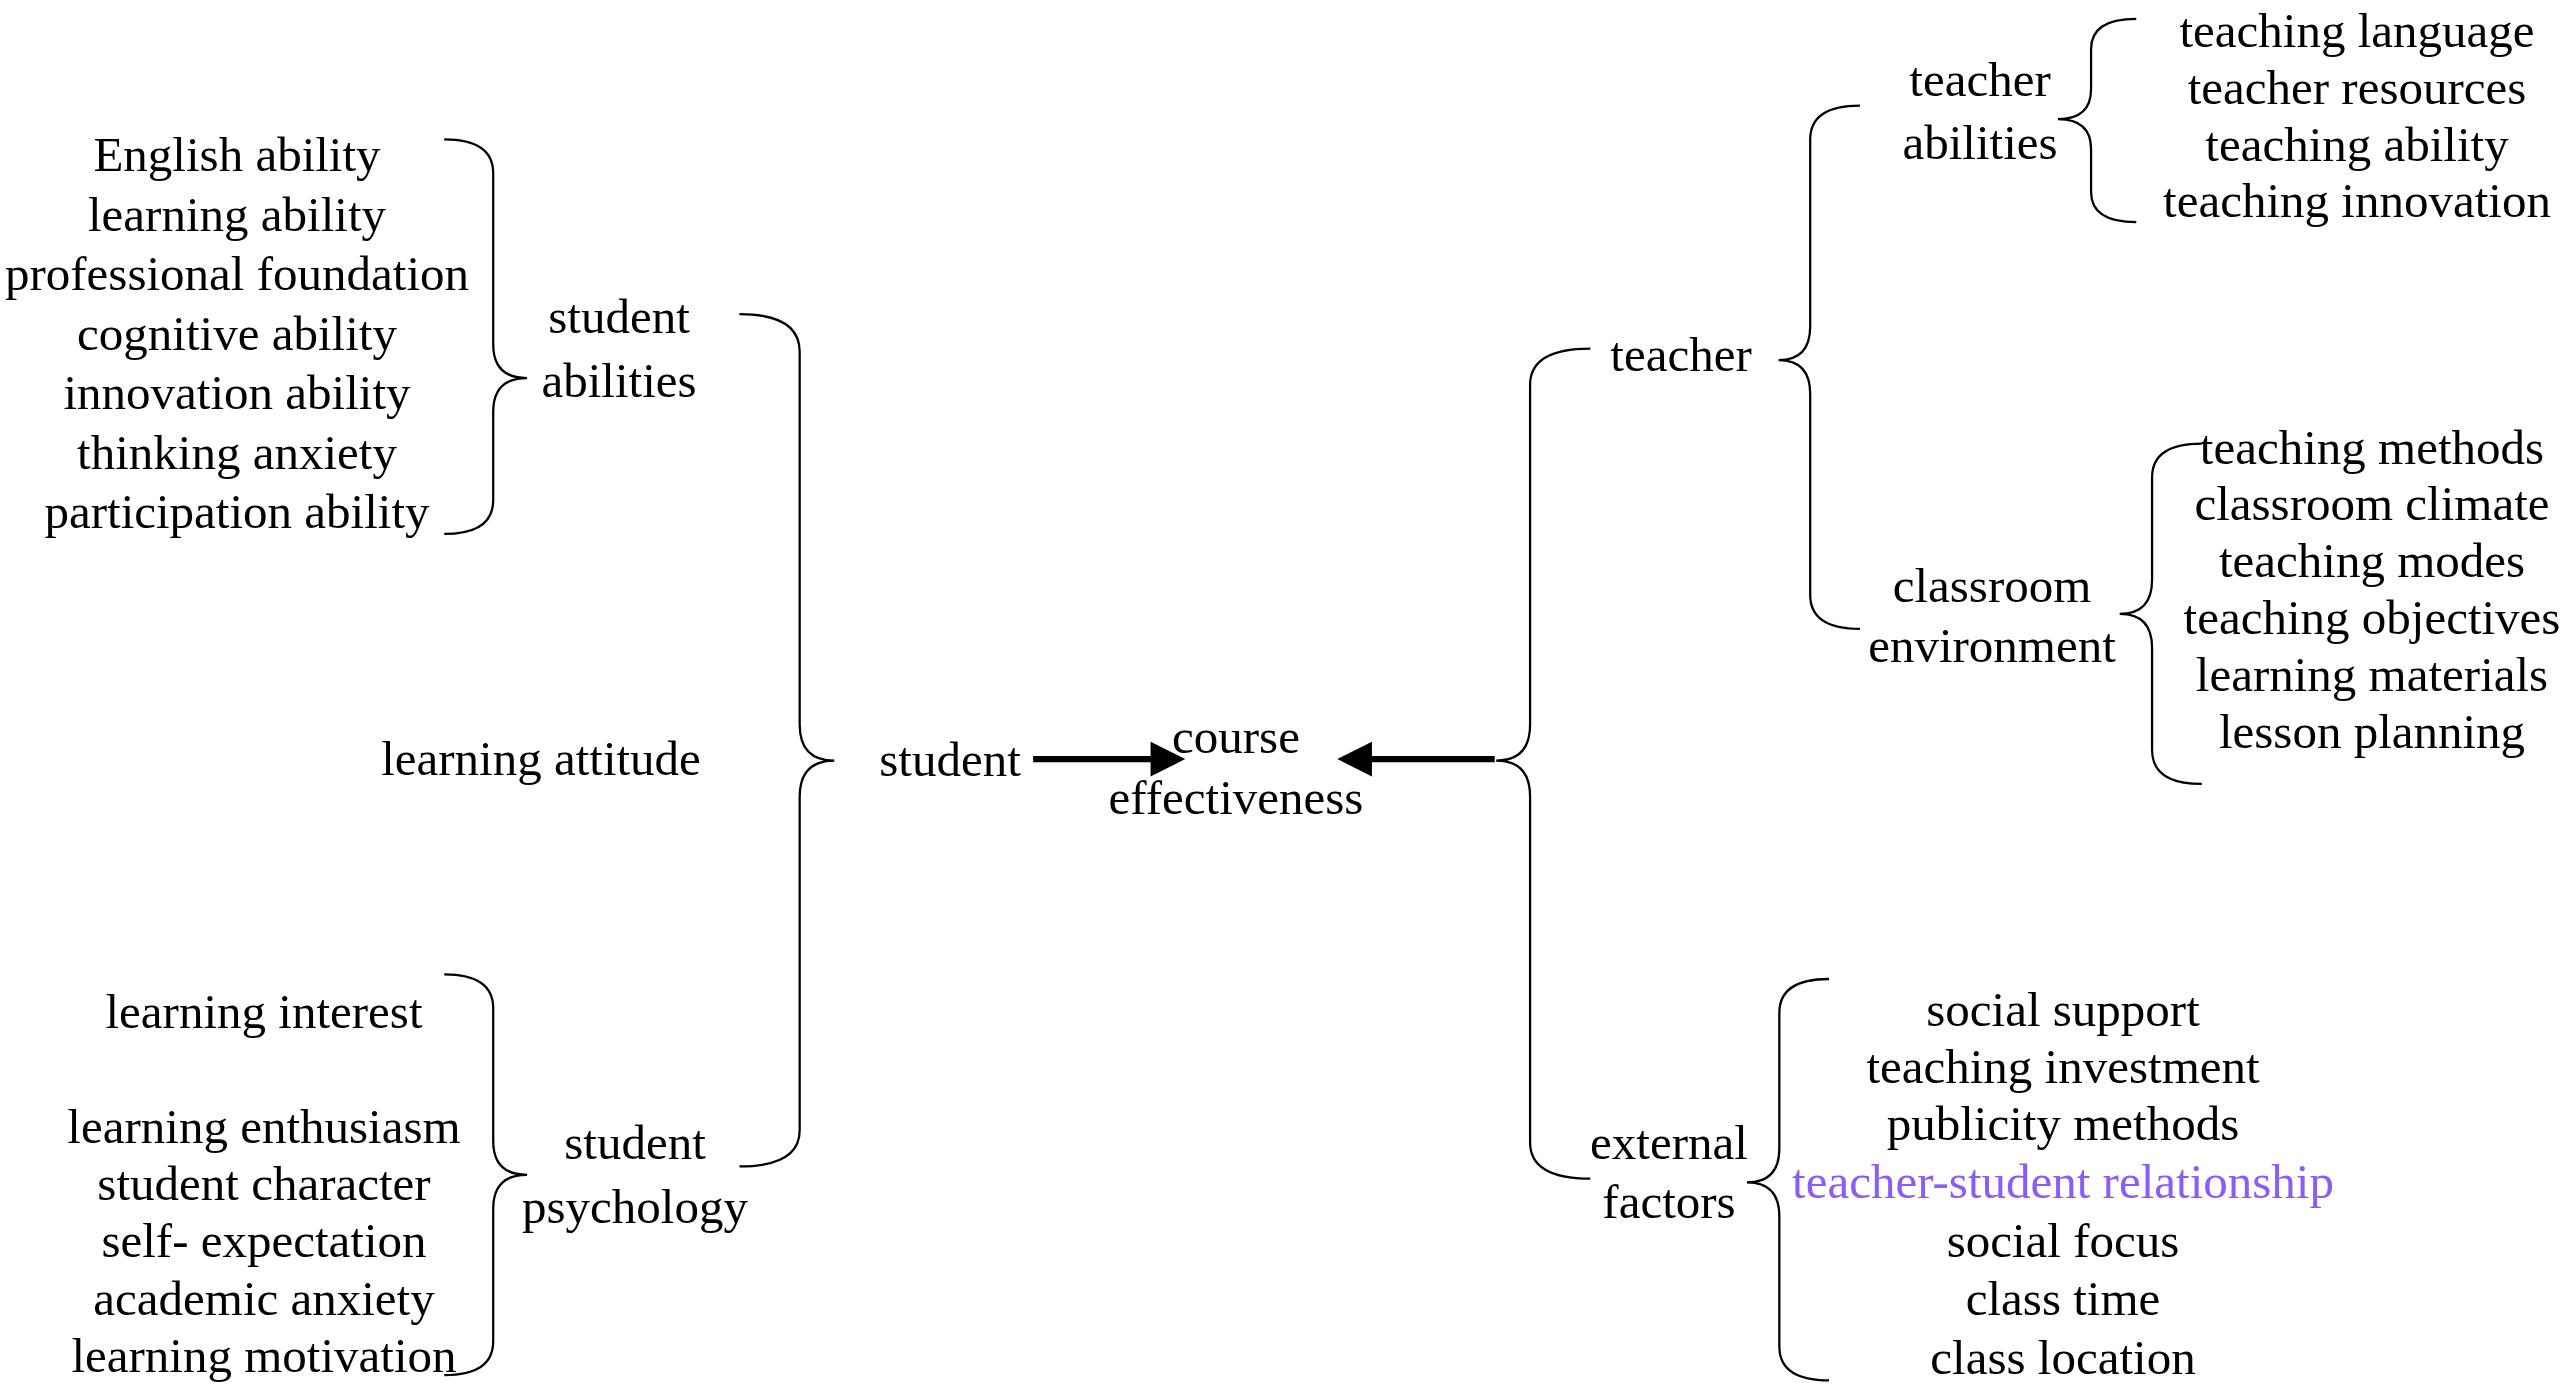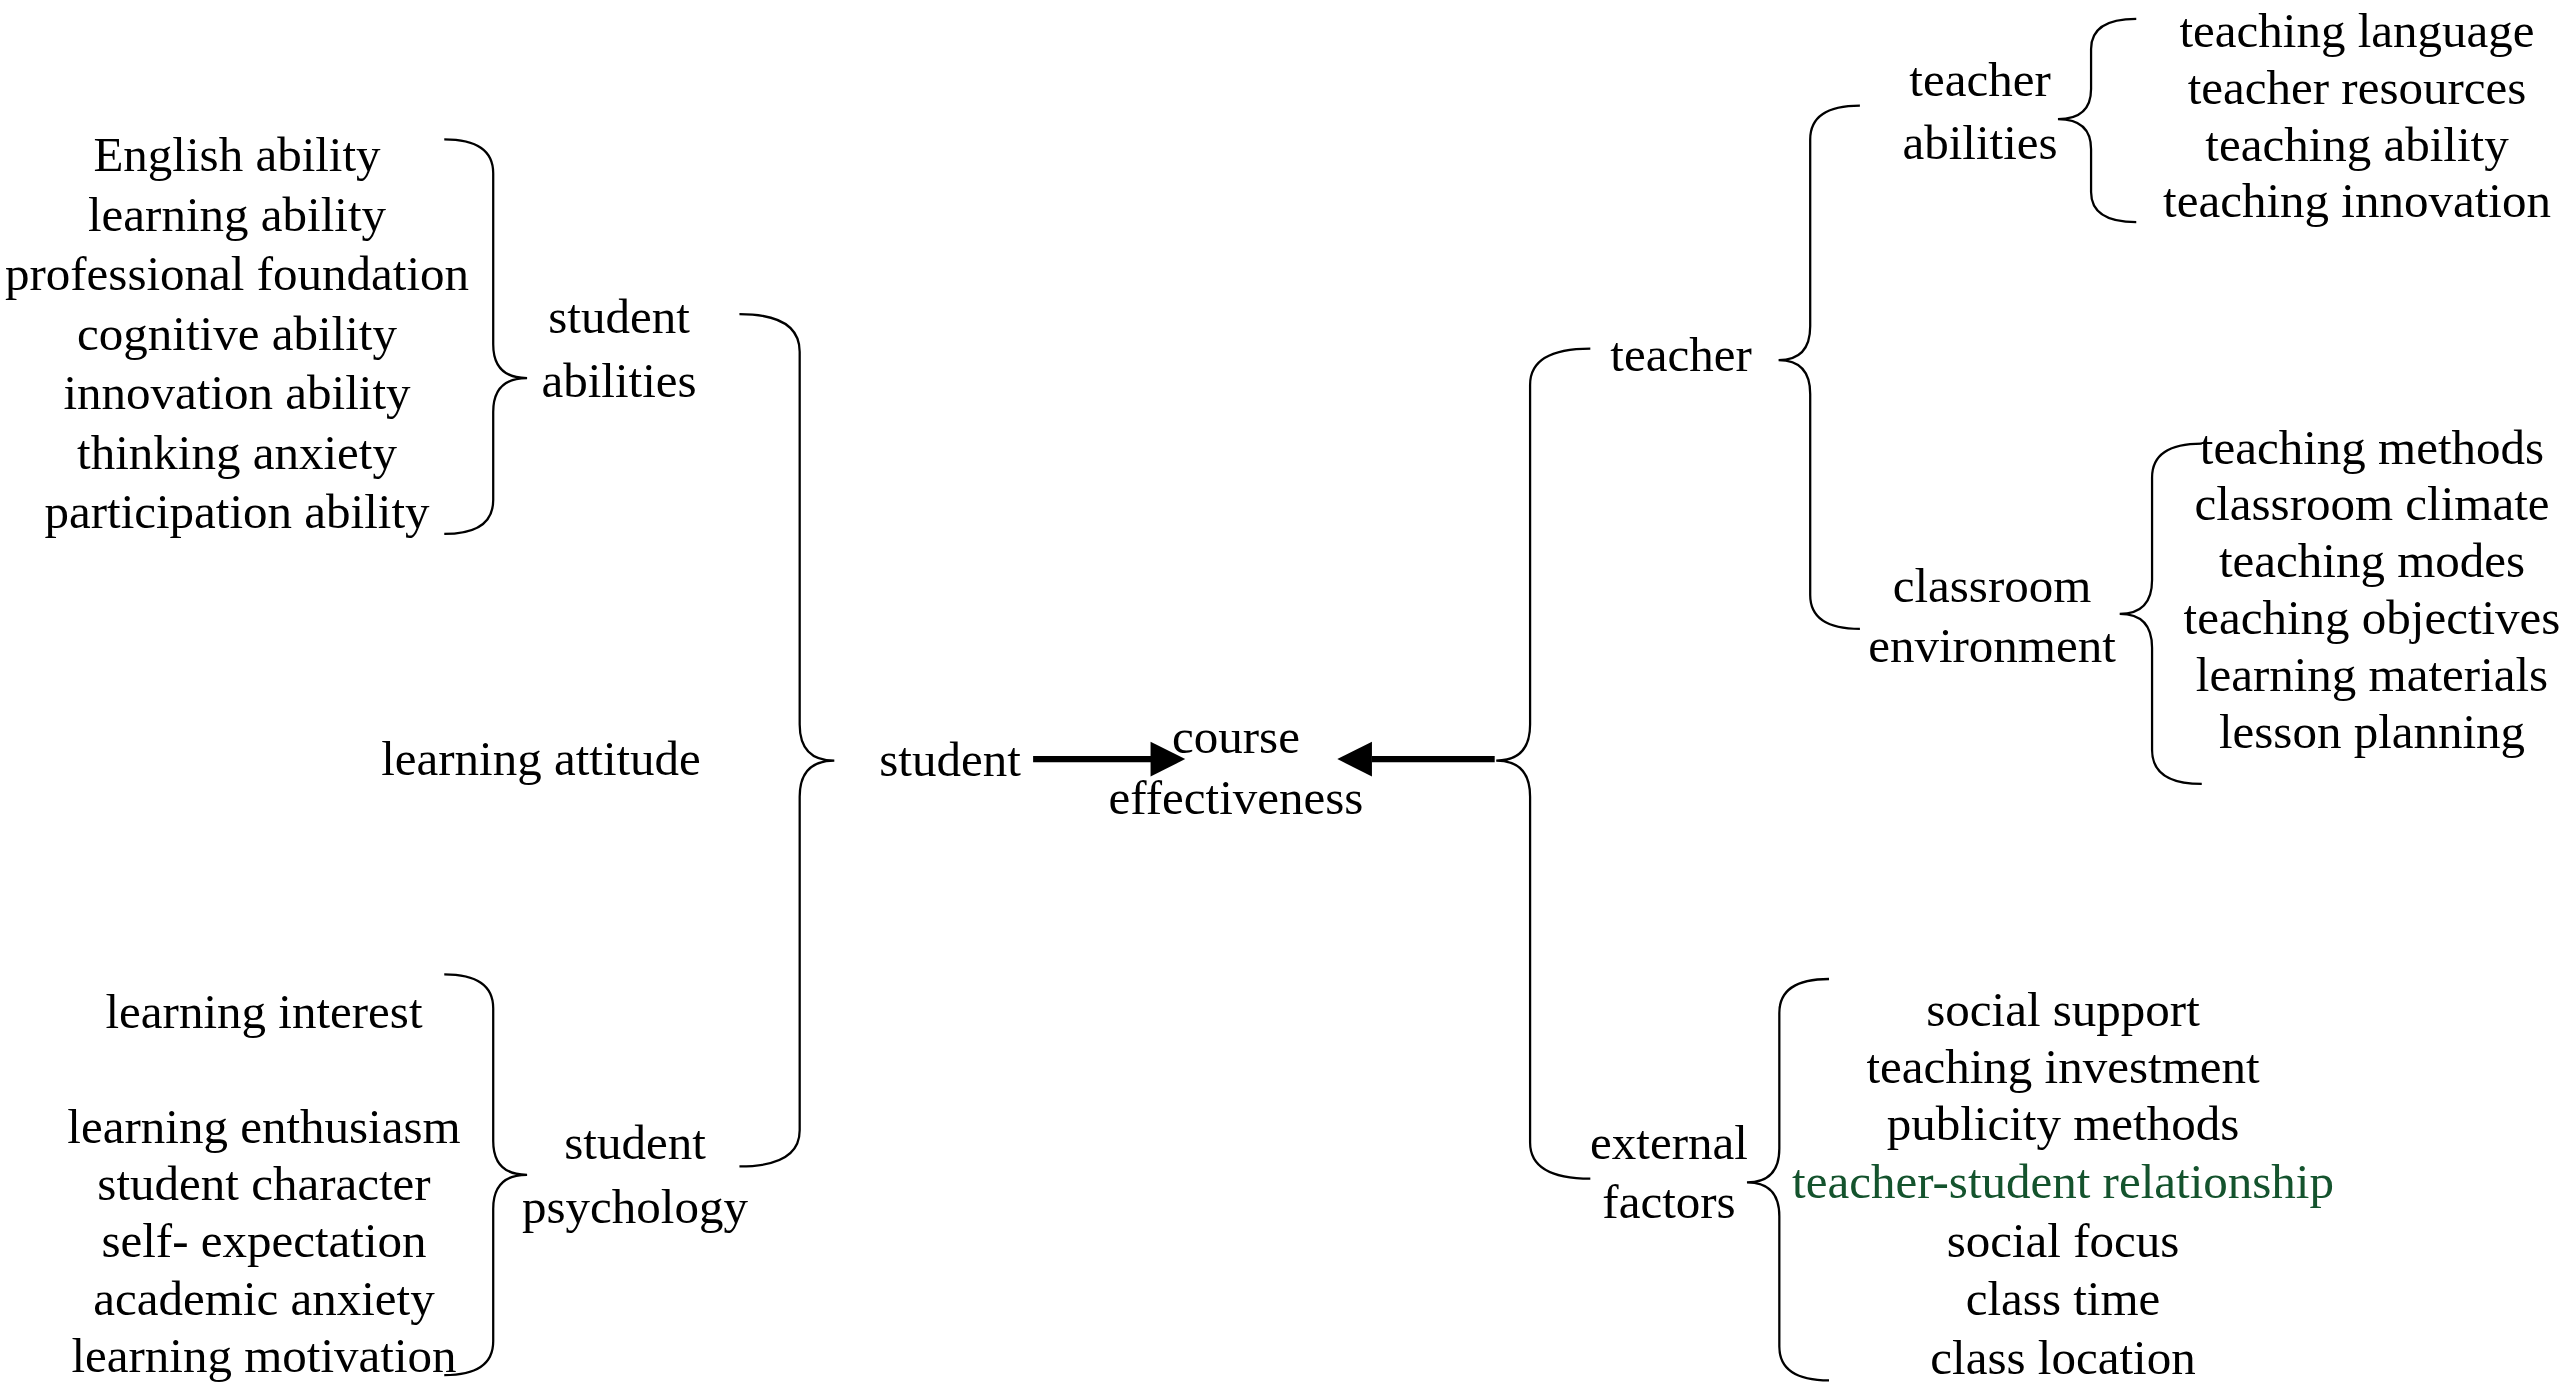--- a/index.html
+++ b/index.html
@@ -14,21 +14,21 @@
   #lines { position: absolute; left: 0; top: 0; }
   .t {
     position: absolute;
     transform: translate(-50%, -50%);
     font-size: 49px;
     line-height: 1;
     color: #000000;
     white-space: nowrap;
     text-align: center;
   }
-  .dim { color: #14532d; }
+  .dim { color: #8b5cf6; }
   .brace { fill: none; stroke: #000000; stroke-width: 3; }
   .arrow-line { stroke: #000000; stroke-width: 8; }
   .arrow-head { fill: #000000; stroke: none; }
 </style>
 </head>
 <body>
 
 <div id="canvas">
 
   <svg id="lines" width="2576" height="1394" viewBox="0 0 3421 1851">

